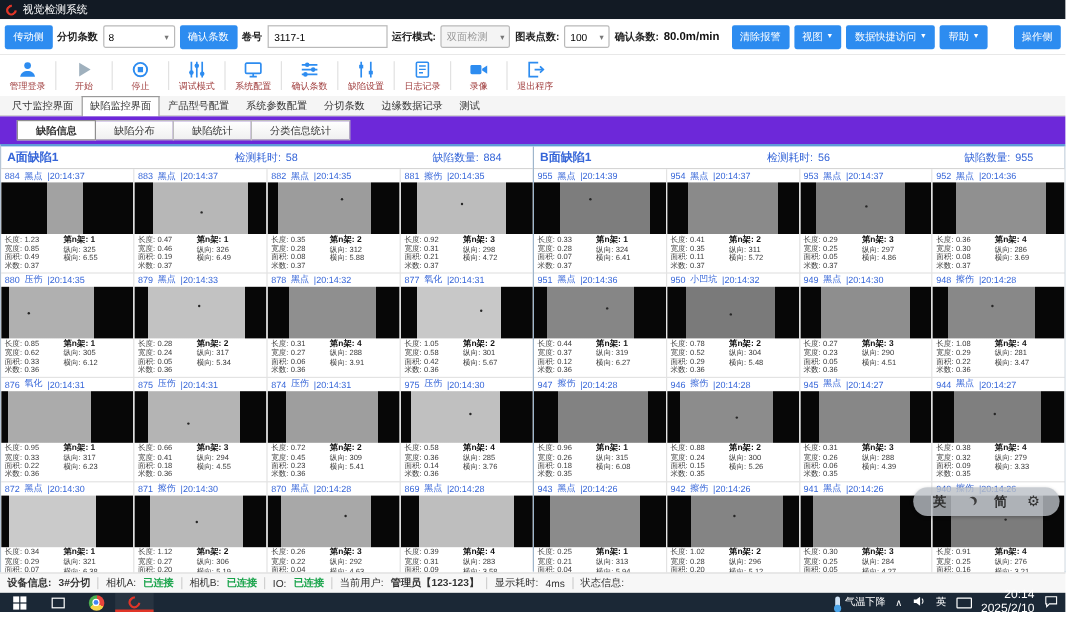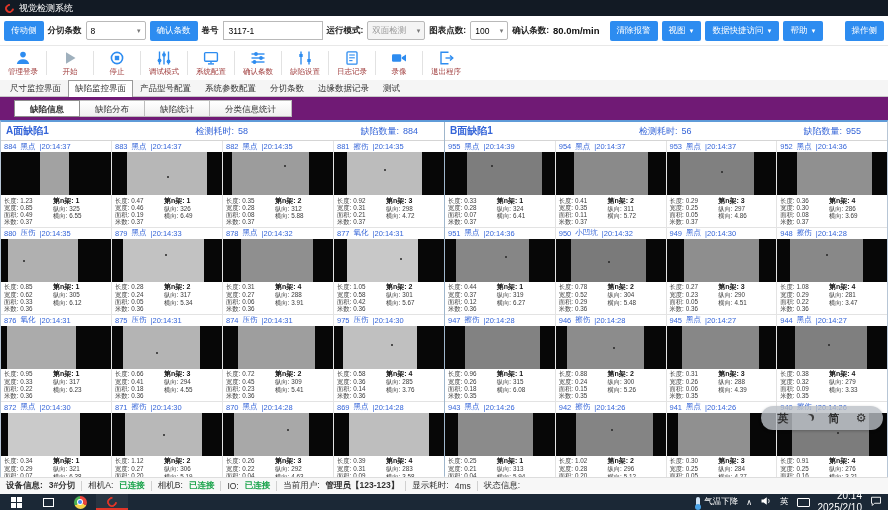--- a/index.html
+++ b/index.html
@@ -36,21 +36,21 @@
   .aicon svg{display:block}
   .albl{font-size:7.5px;color:var(--lred);white-space:nowrap}
   .vsep{width:1px;height:24px;background:#e2e2e2;margin:0 3px;flex:none}
 
   
   #main-tabs{display:flex;height:17px;background:#f5f5f5;border-bottom:1px solid #c9c9c9;padding-left:3px;flex:none}
   .tab{padding:2px 6px;font-size:8.5px;color:#333;border:1px solid transparent;border-bottom:none;white-space:nowrap;cursor:pointer}
   .tab.active{background:#fff;border-color:#9a9a9a;margin-bottom:-1px;padding-bottom:3px}
 
   
-  #sub-tabs{display:flex;padding:3px 0 3px 14px;background:#701a75;height:23px;flex:none}
+  #sub-tabs{display:flex;padding:3px 0 3px 14px;background:#6d28d9;height:23px;flex:none}
   .stab{border:1px solid #bdbdbd;background:linear-gradient(#ffffff,#f0f0f0);padding:3px 15px;font-size:8.5px;color:#333;margin-right:-1px;white-space:nowrap;cursor:pointer}
   .stab.active{font-weight:bold;background:#fff;border-color:#8f8f8f;position:relative;z-index:1}
 
   
   #panels{display:flex;height:357px;border:1px solid #b7c6d6;border-top:2px solid #5f9bd8;flex:none;background:#fff}
   .panel{width:50%;display:flex;flex-direction:column;min-width:0}
   .panel+.panel{border-left:1px solid #9fb6cc}
   .phead{height:19px;display:flex;align-items:center;font-size:9px;color:var(--blue);border-bottom:1px solid #d5d5d5;flex:none}
   .ptitle{font-weight:bold;font-size:10px;padding-left:5px;flex:1.15;cursor:pointer}
   .ptime{flex:1}

